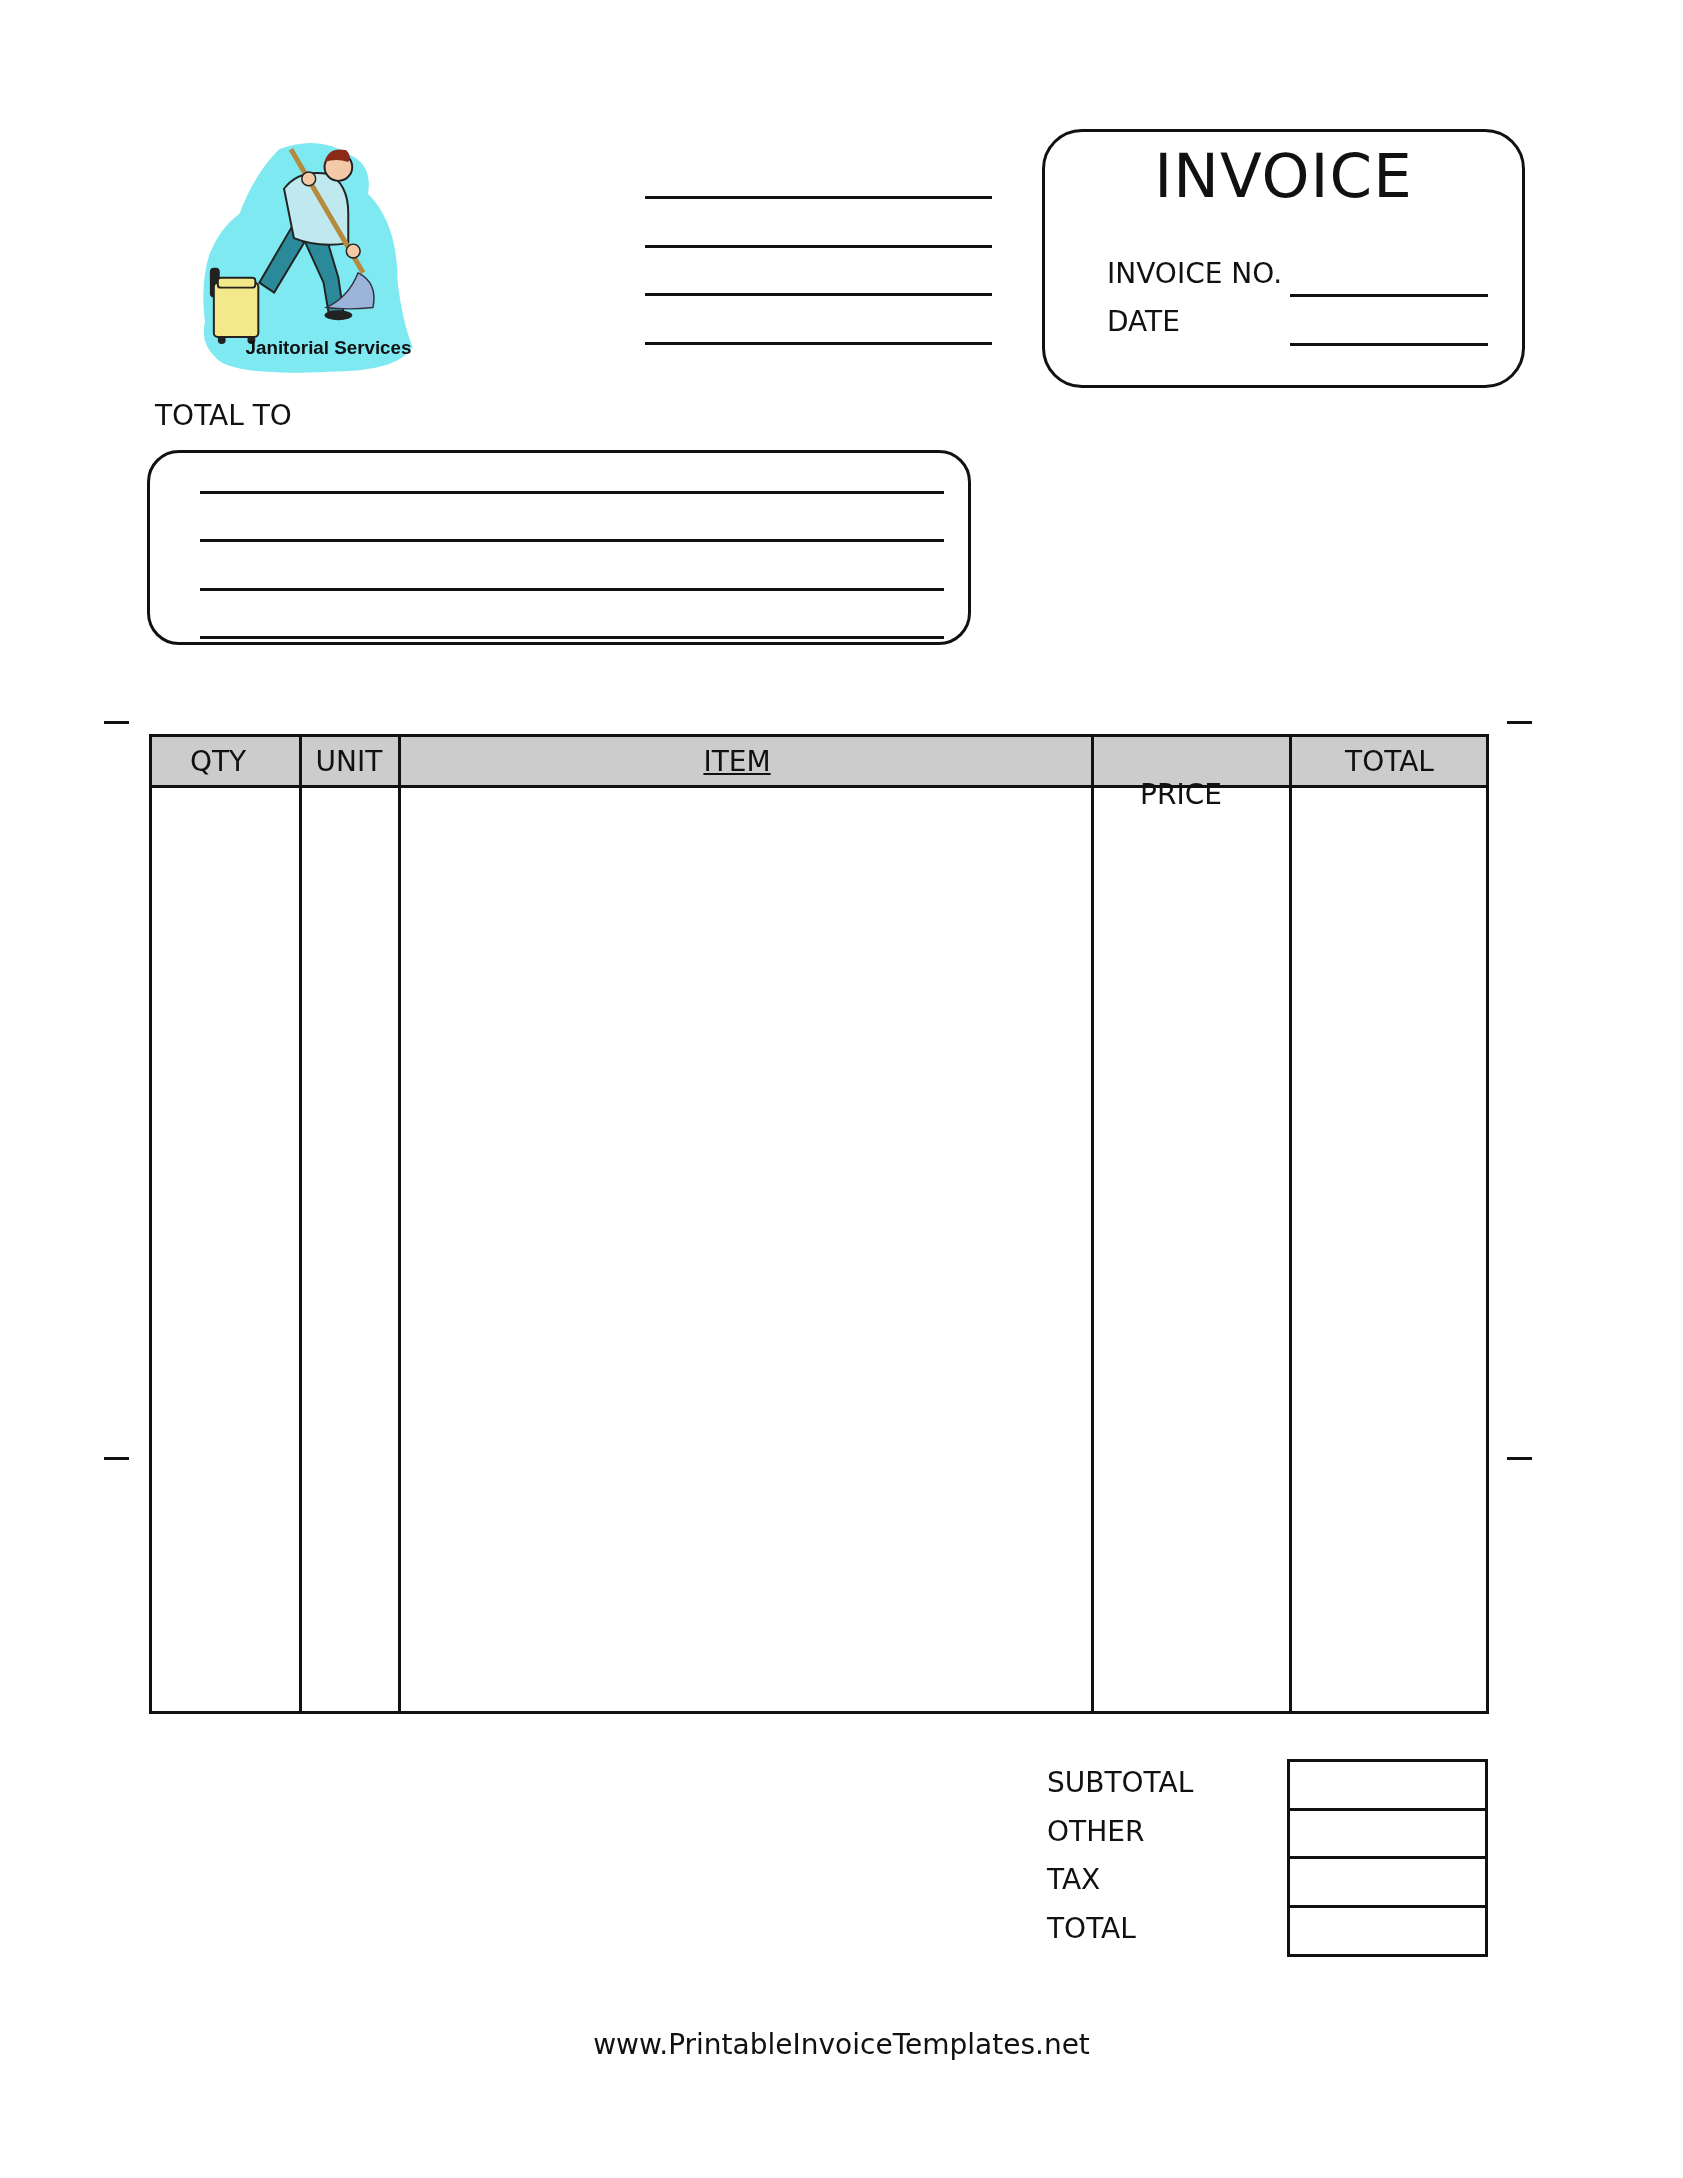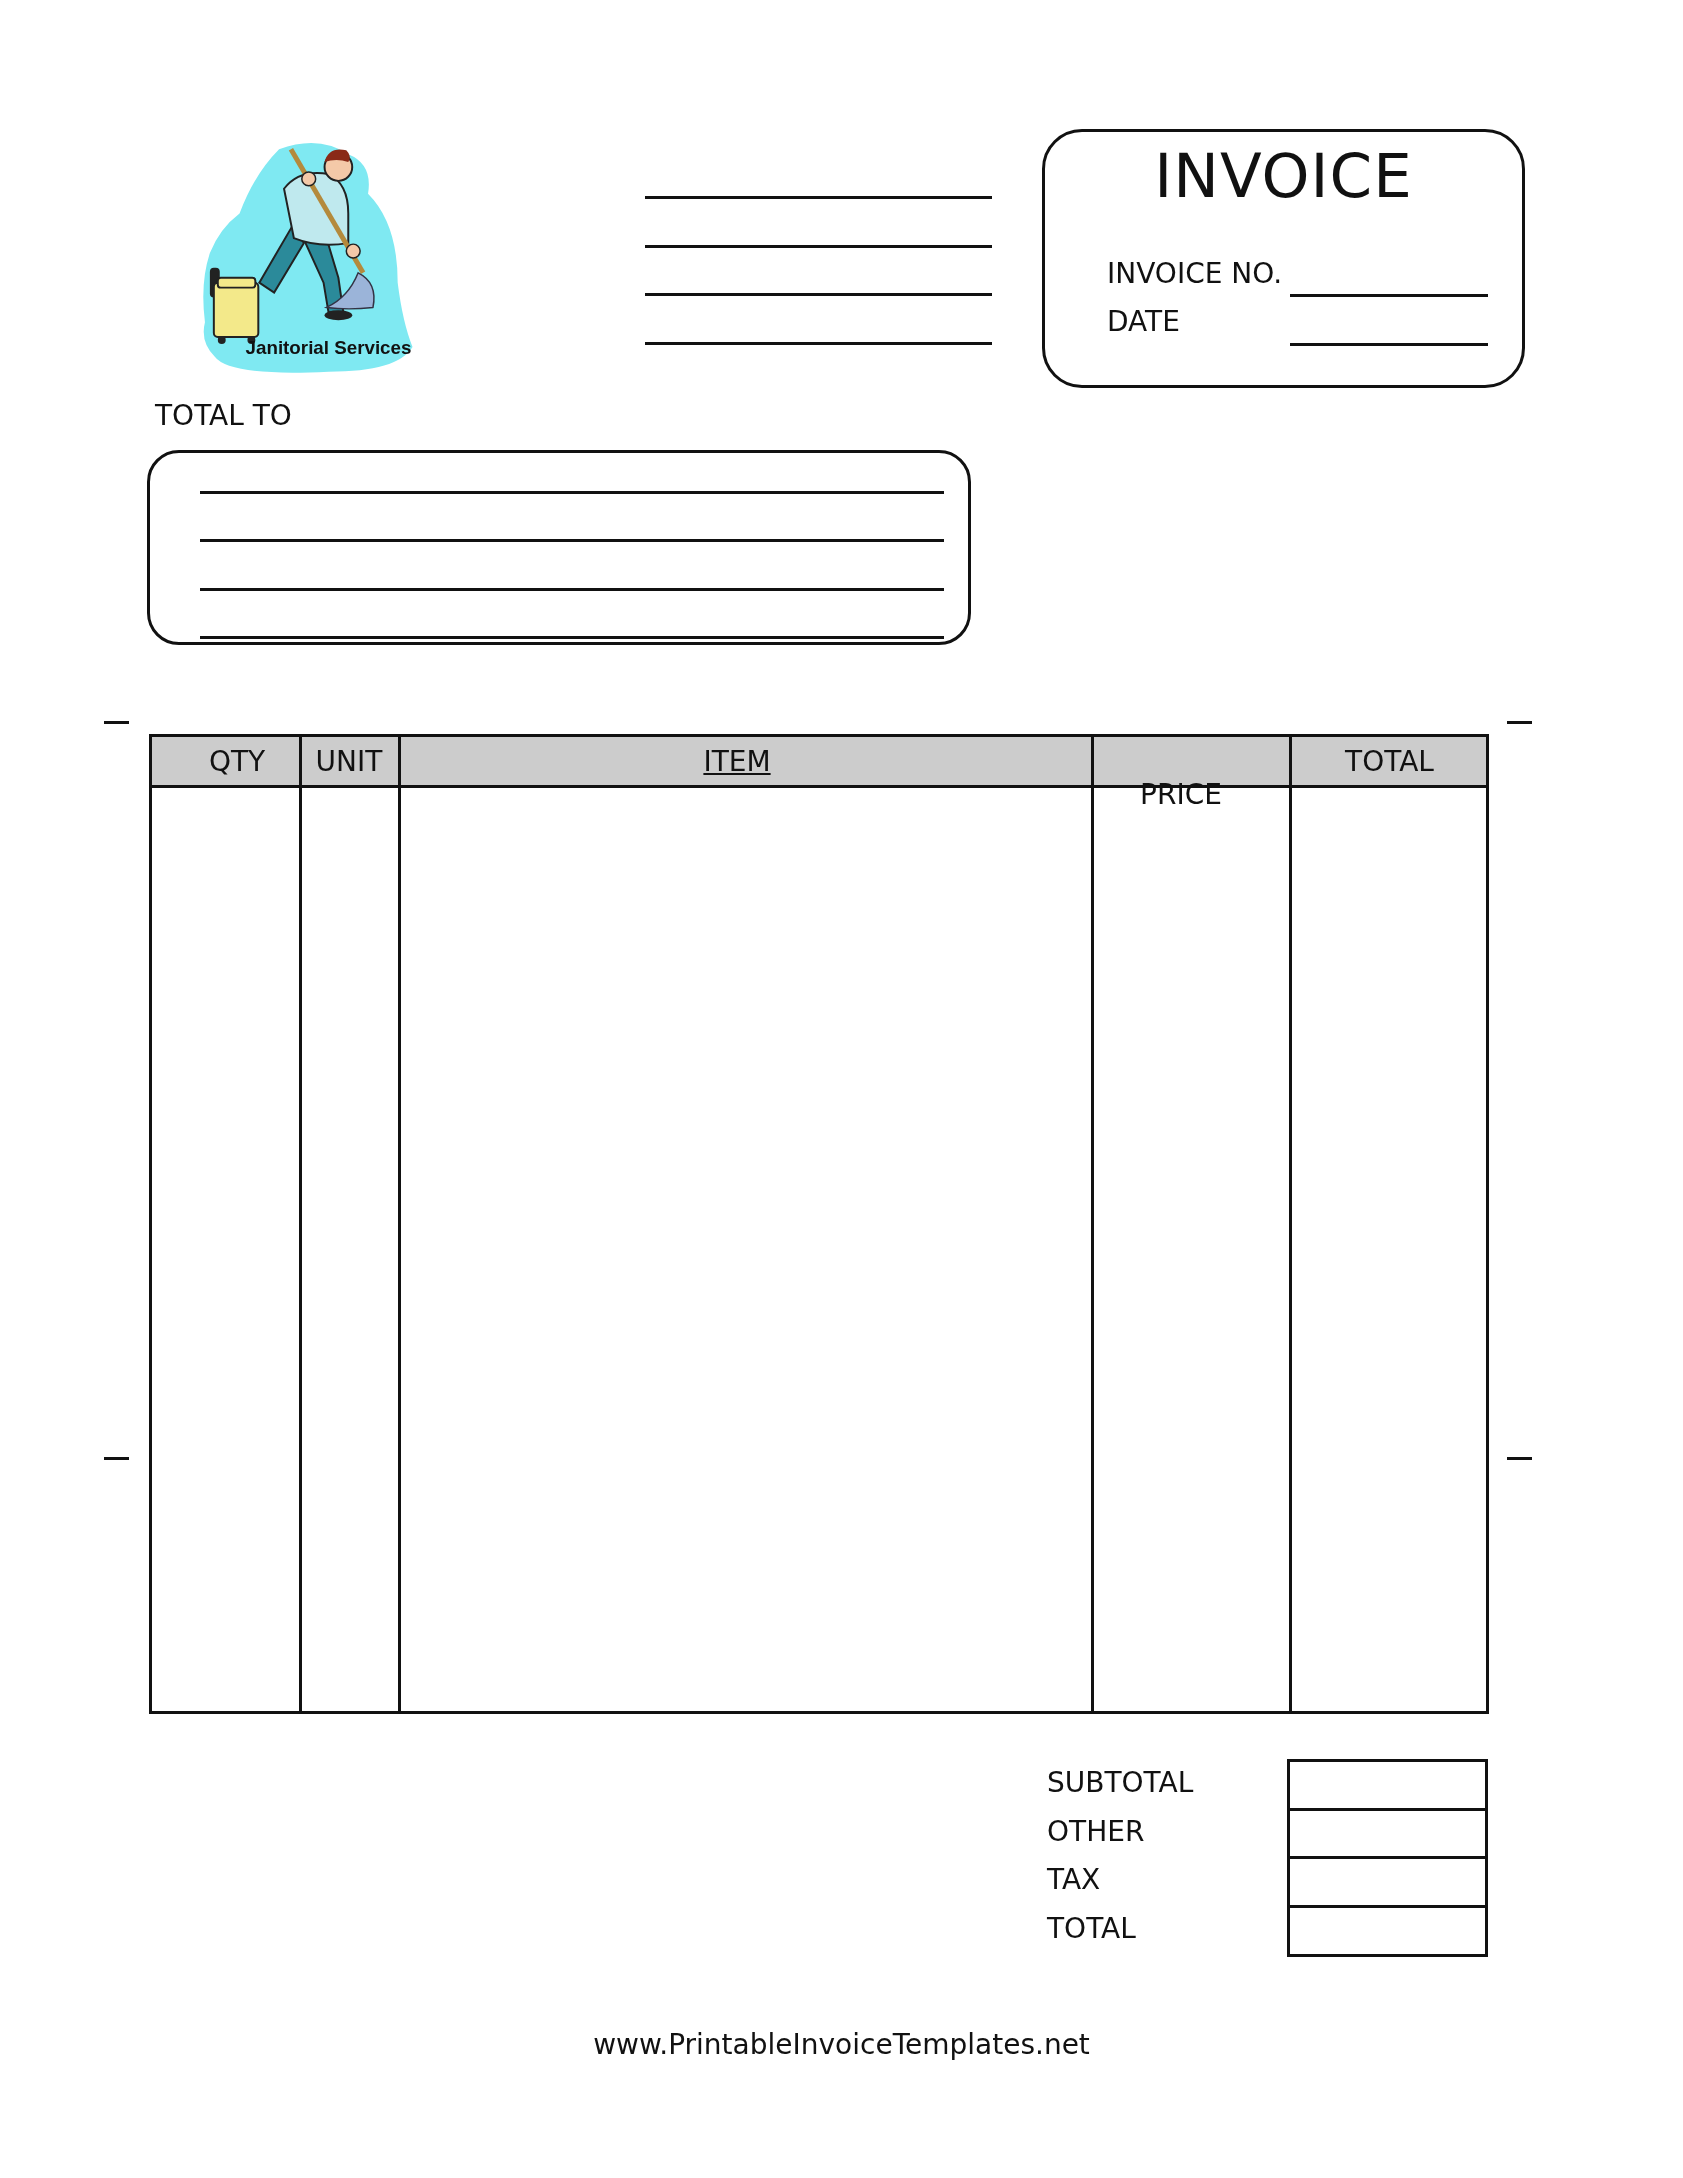--- a/index.html
+++ b/index.html
@@ -95,21 +95,21 @@
   <div class="line" style="left:50px; top:183px; width:744px;"></div>
 </div>
 
 <div class="tick" style="left:104px; top:721px;"></div>
 <div class="tick" style="left:1507px; top:721px;"></div>
 <div class="tick" style="left:104px; top:1457px;"></div>
 <div class="tick" style="left:1507px; top:1457px;"></div>
 
 <div id="items-table" class="abs">
   <div id="items-header">
-    <div class="hcell" style="left:0; width:132px;padding-left:19px;">QTY</div>
+    <div class="hcell" style="left:0; width:132px;">QTY</div>
     <div class="hcell" style="left:149px; width:96px;">UNIT</div>
     <div class="hcell" style="left:240px; width:690px;text-decoration:underline;">ITEM</div>
     <div class="hcell" style="left:942px; width:174px;margin-top:33px;">PRICE</div>
     <div class="hcell" style="left:1140px; width:195px;">TOTAL</div>
   </div>
   <div class="col" style="left:147px;"></div>
   <div class="col" style="left:246px;"></div>
   <div class="col" style="left:939px;"></div>
   <div class="col" style="left:1137px;"></div>
   <div class="abs" style="left:0; top:50px; width:147px; bottom:0;"></div>

